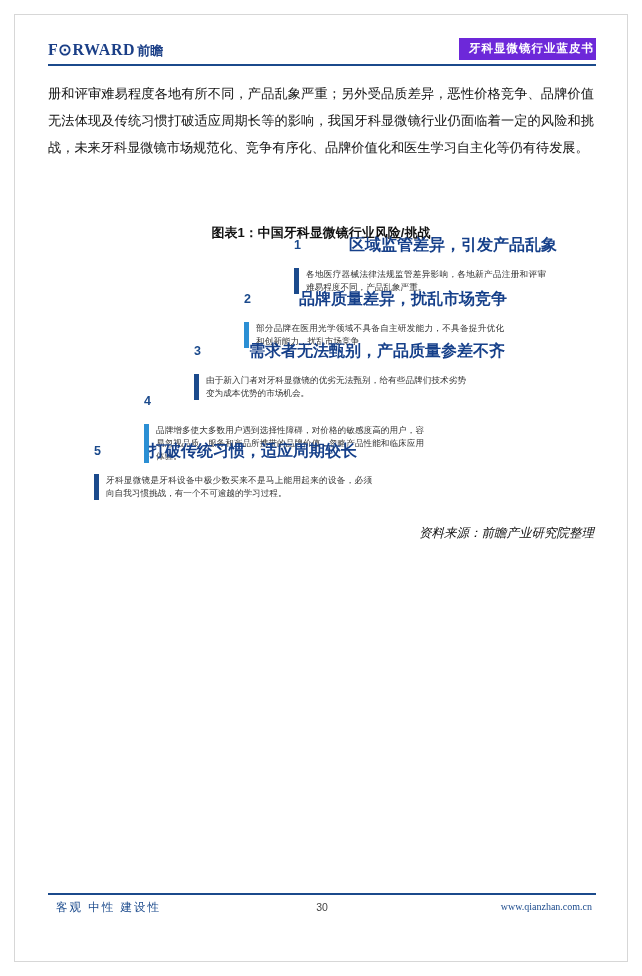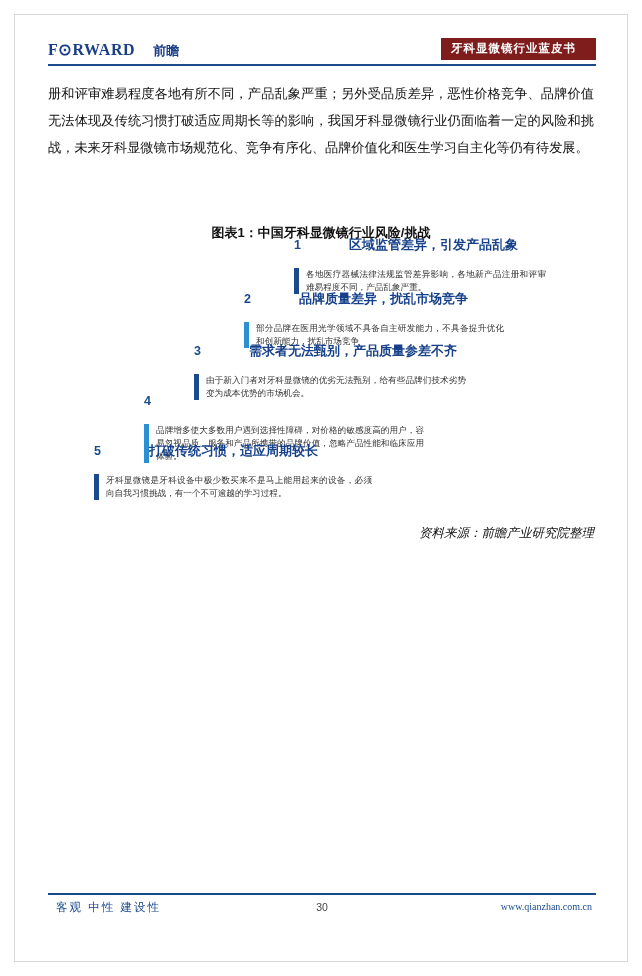--- a/index.html
+++ b/index.html
@@ -48,30 +48,30 @@
     font-family: "Liberation Serif", serif;
     font-size: 16px;
     font-weight: bold;
     letter-spacing: 0.6px;
     color: #1b3f87;
   }
   .logo-cn {
     font-size: 13px;
     font-weight: bold;
     color: #1b3f87;
-    margin-left: 18px;
+    margin-left: 2px;
   }
   .header-tagbox {
     position: absolute;
     right: 0; top: -2px;
-    background: #7f1d1d;
+    background: #6d28d9;
     color: #ffffff;
     font-size: 11.5px;
     font-weight: bold;
-    padding: 3px 20px 4px 10px;
+    padding: 3px 2px 4px 10px;
     letter-spacing: 1px;
   }
   .header-rule {
     position: absolute;
     left: 0; top: 24px;
     width: 548px;
     height: 2px;
     background: #1b4a8c;
   }
 
@@ -113,21 +113,21 @@
     white-space: nowrap;
   }
   .item-num {
     font-size: 12.5px;
     font-weight: bold;
     color: #1b4a8c;
     line-height: 14px;
     margin-right: 5px;
   }
   .item-title {
-    font-size: 13px;
+    font-size: 16px;
     font-weight: bold;
     color: #16408a;
     line-height: 14px;
     padding-left: 43px;
   }
   .item-body {
     display: flex;
     margin-top: 16px;
   }
   .bar {

